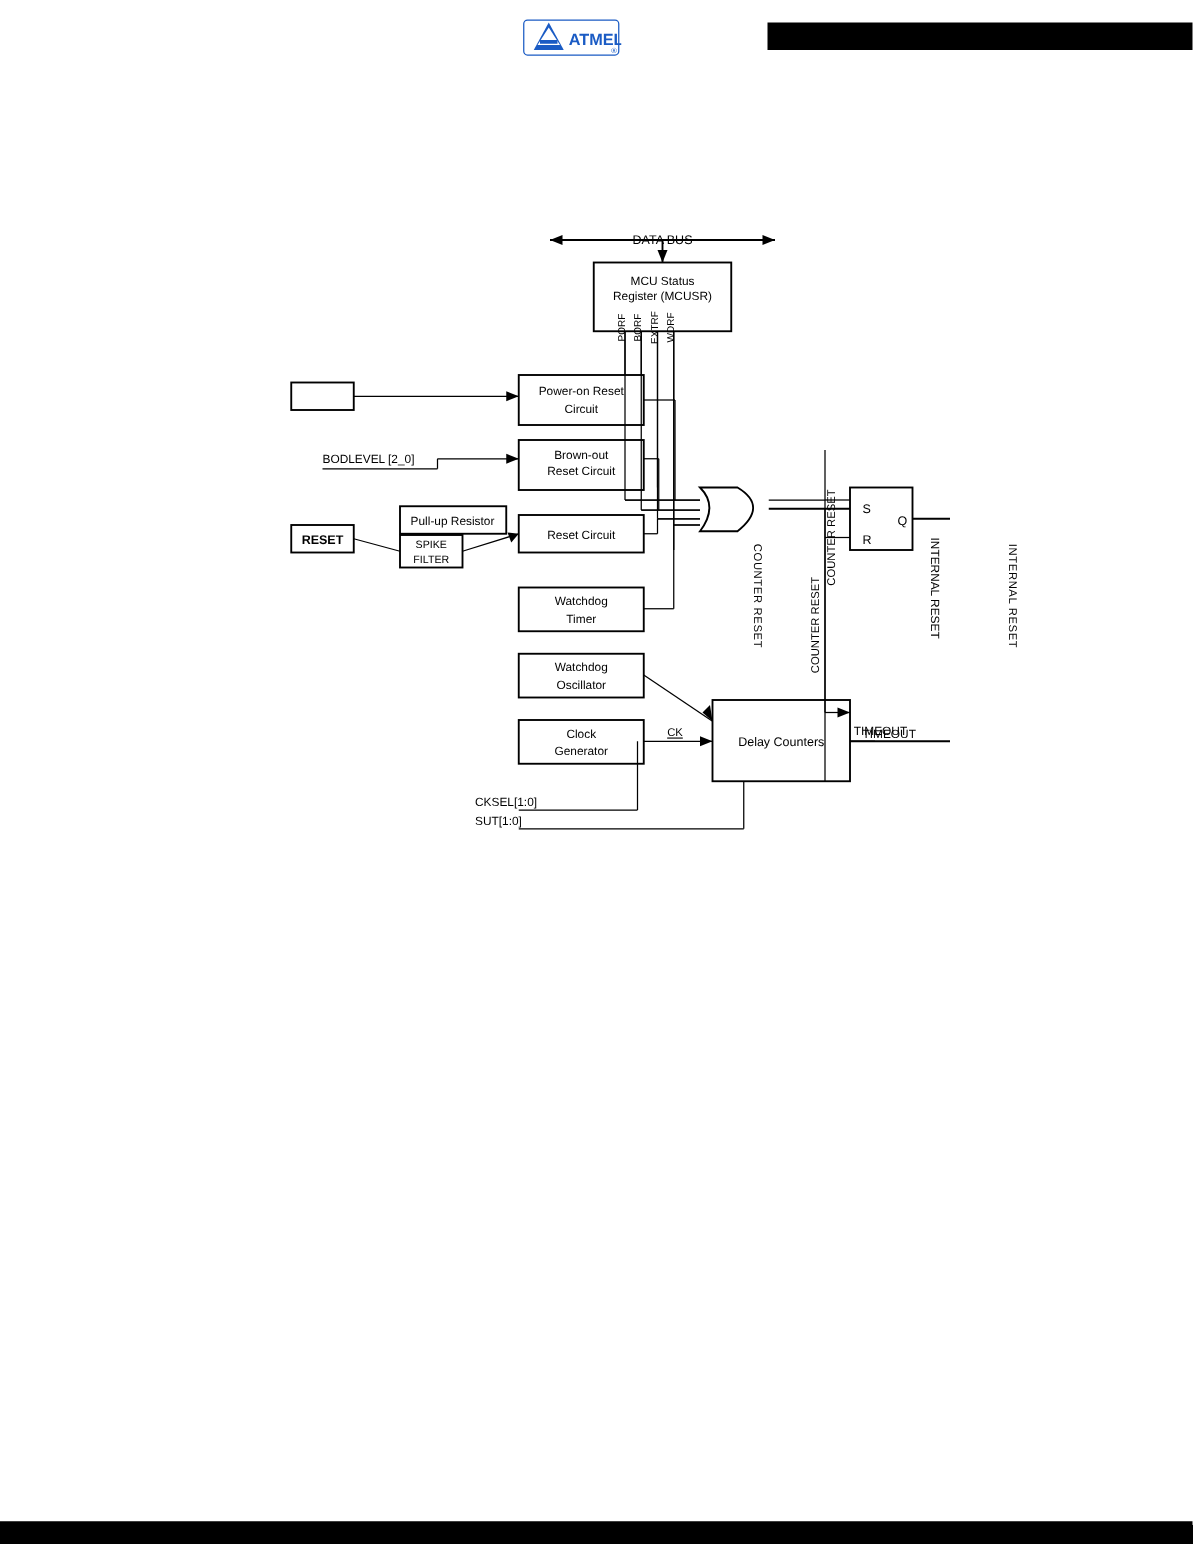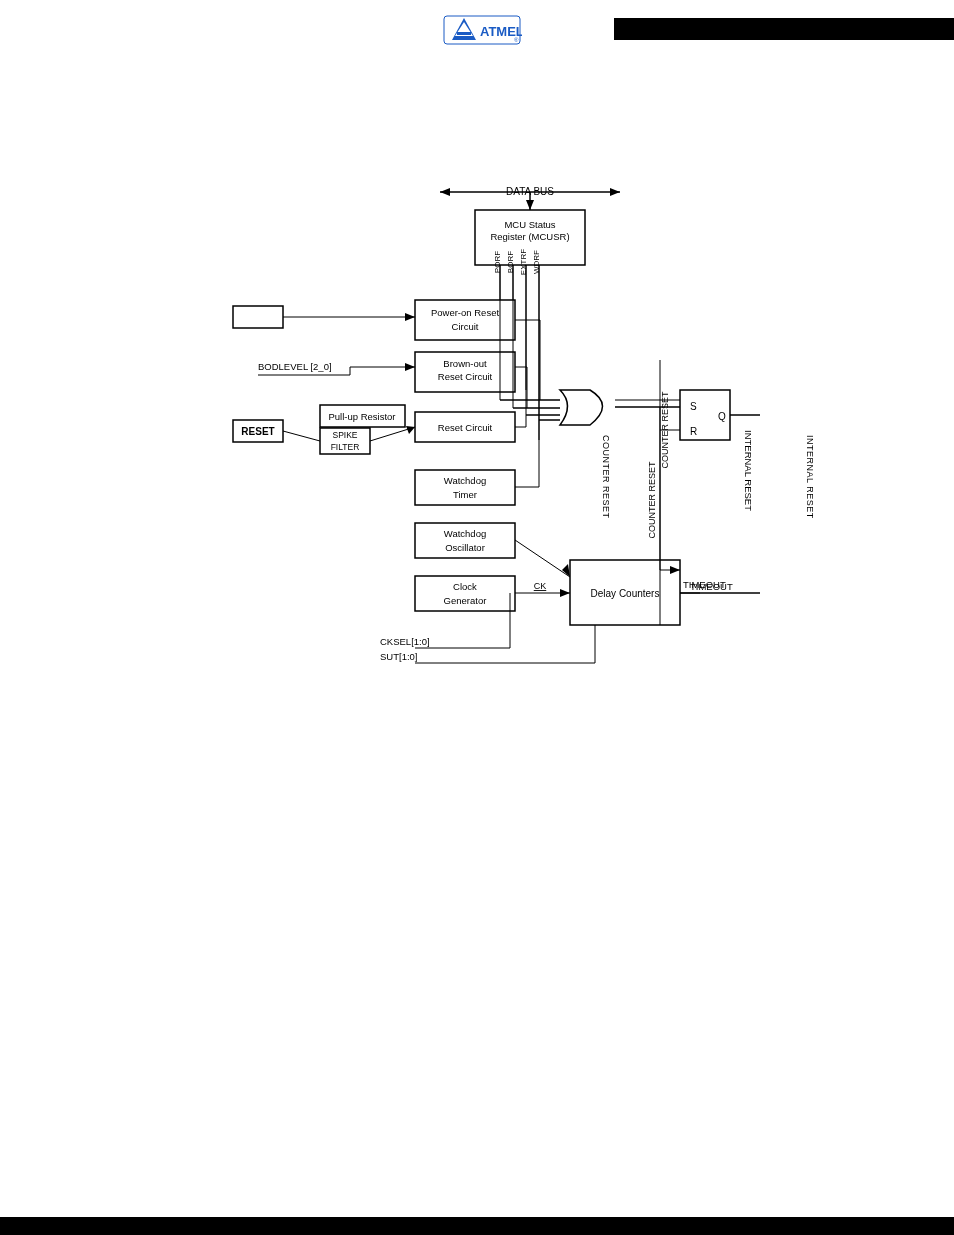--- a/index.html
+++ b/index.html
@@ -42,21 +42,21 @@
       right: 0;
       height: 18px;
       background: #000;
     }
   </style>
 </head>
 <body>
 
 <div class="header">
 
-  <div style="position:absolute; left:442px; top:8px;">
+  <div style="position:absolute; left:417px; top:8px;">
     <svg width="80" height="42" viewBox="0 0 80 42">
 
       <rect x="2" y="8" width="76" height="28" rx="3" fill="white" stroke="#1a5bc4" stroke-width="1"></rect>
 
       <polygon points="10,32 22,10 34,32" fill="#1a5bc4"></polygon>
       <polygon points="13,28 22,14 31,28" fill="white"></polygon>
       <rect x="15" y="24" width="14" height="3" fill="#1a5bc4"></rect>
 
       <text x="38" y="28" font-family="Arial" font-weight="bold" font-size="13" fill="#1a5bc4">ATMEL</text>
 

